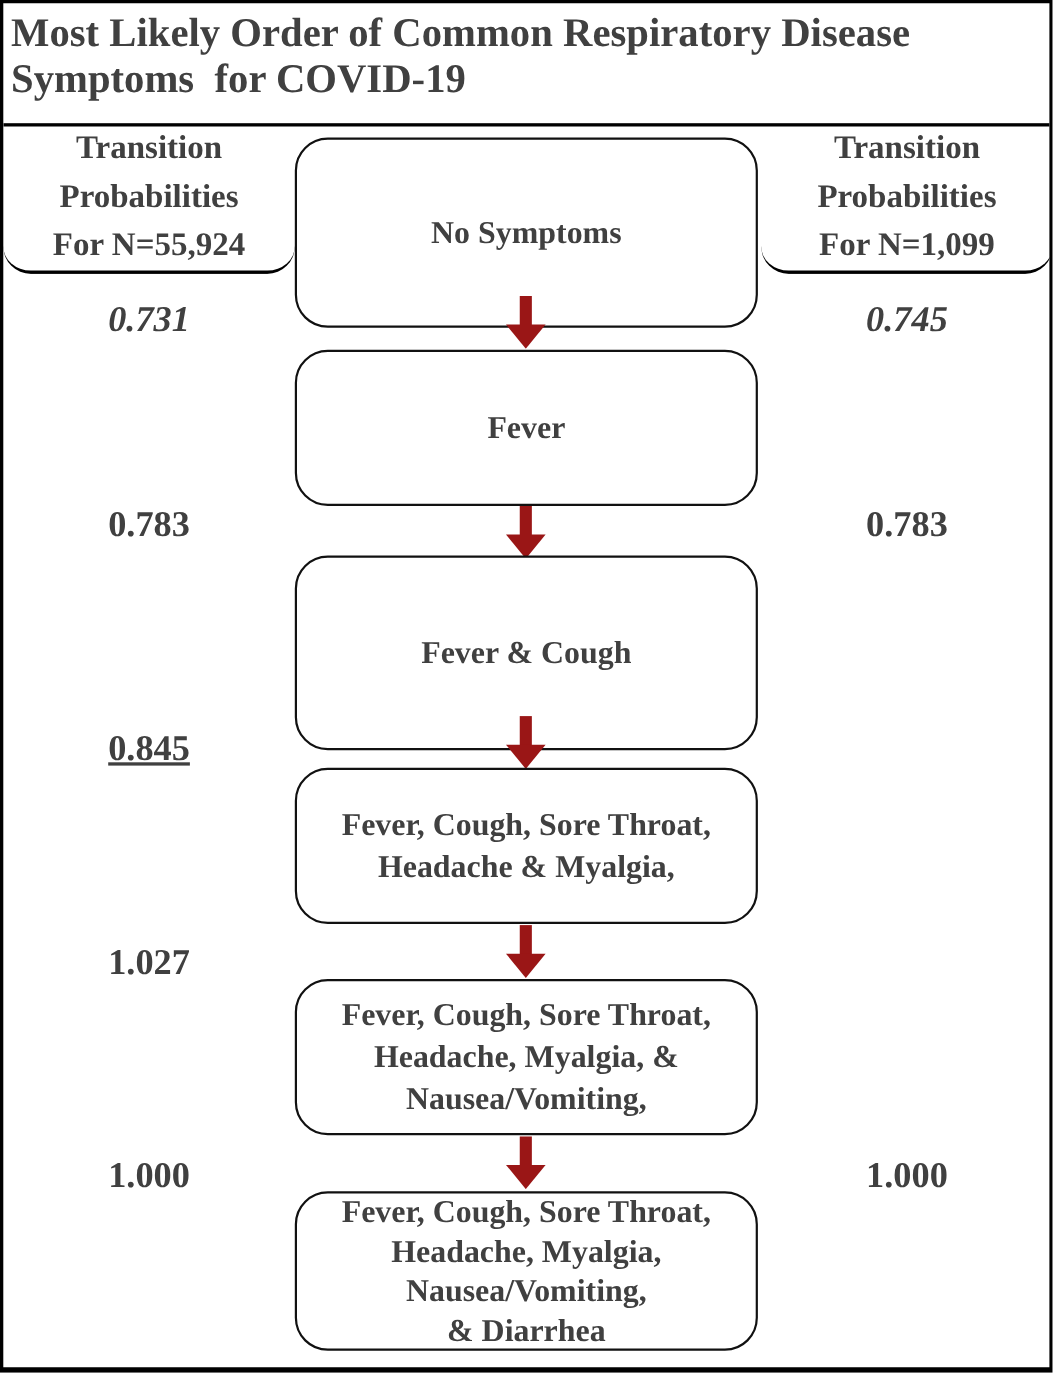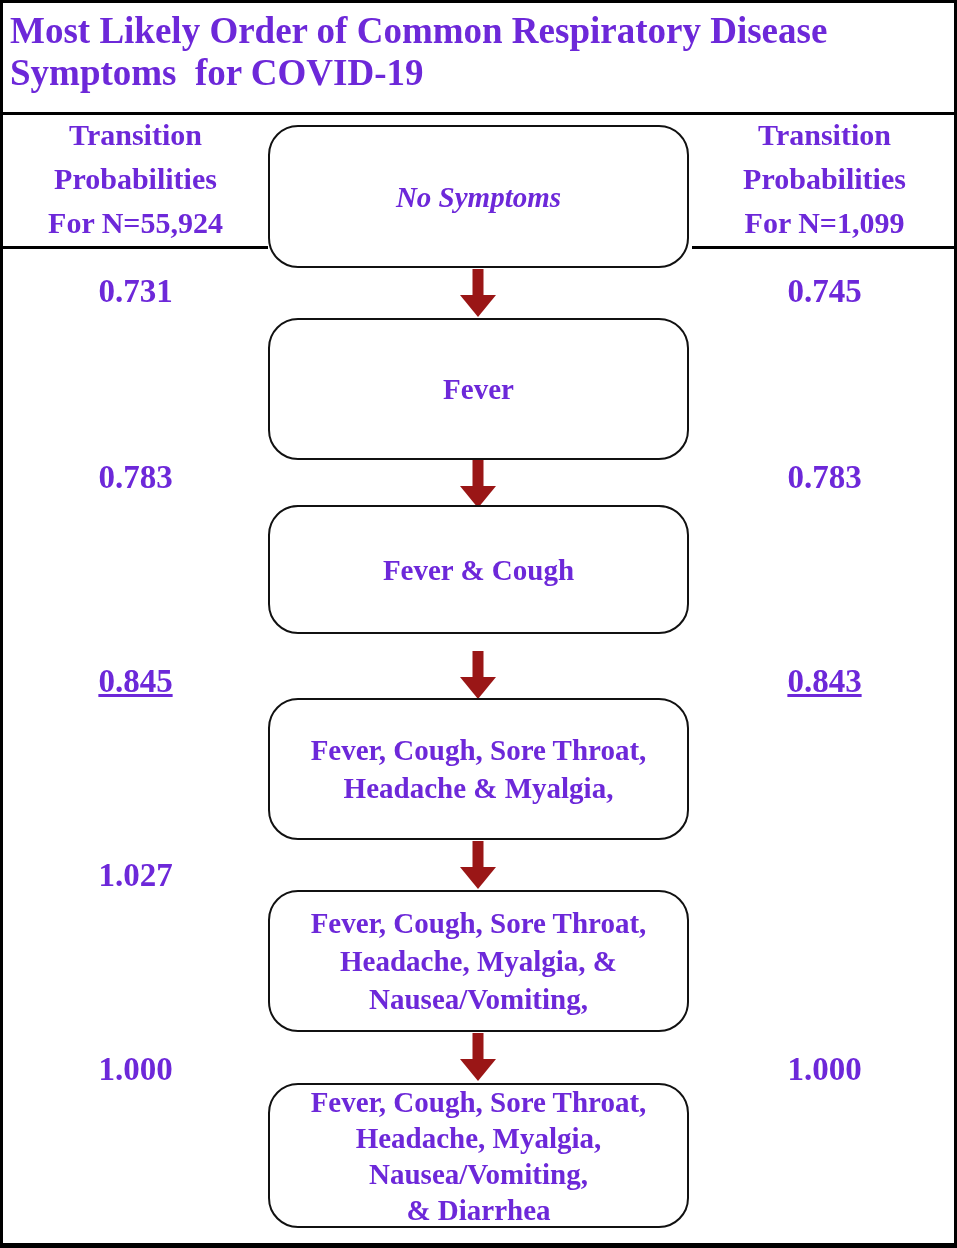--- a/index.html
+++ b/index.html
@@ -10,21 +10,21 @@
   .figure {
     position: relative;
     width: 957px;
     height: 1248px;
     box-sizing: border-box;
     background: #ffffff;
     border: 3px solid #000;
     border-bottom-width: 5px;
     font-family: "Liberation Serif", "DejaVu Serif", serif;
     font-weight: bold;
-    color: #6d28d9;
+    color: #404040;
     overflow: hidden;
   }
   .title-bar {
     position: absolute;
     left: 0; top: 0;
     width: 951px;
     height: 102px;
     border-bottom: 3px solid #000;
     padding: 7px 0 0 7px;
     box-sizing: content-box;
@@ -35,20 +35,21 @@
 
   .col-header {
     position: absolute;
     top: 110px;
     width: 265px;
     text-align: center;
     font-size: 30px;
     line-height: 44px;
     border-bottom: 3px solid #000;
     padding-bottom: 1px;
+    border-radius: 25px;
   }
   .col-header.left  { left: 0; }
   .col-header.right { left: 689px; }
   .col-header span { display: block; }
 
   .flow-box {
     position: absolute;
     left: 265px;
     width: 421px;
     box-sizing: border-box;
@@ -57,23 +58,23 @@
     display: flex;
     align-items: center;
     justify-content: center;
     text-align: center;
     font-size: 29px;
     line-height: 38px;
     padding: 0 14px;
     background: #ffffff;
   }
   .flow-box span { white-space: pre-line; }
-  .b1 { top: 122px;  height: 143px; font-style: italic; }
+  .b1 { top: 122px;  height: 173px; }
   .b2 { top: 315px;  height: 142px; }
-  .b3 { top: 502px;  height: 129px; }
+  .b3 { top: 502px;  height: 177px; }
   .b4 { top: 695px;  height: 142px; }
   .b5 { top: 887px;  height: 142px; }
   .b6 { top: 1080px; height: 145px; line-height: 36px; }
 
   .down-arrow {
     position: absolute;
     left: 456px;
     width: 38px;
     height: 48px;
   }
@@ -85,21 +86,21 @@
 
   .prob {
     position: absolute;
     width: 265px;
     text-align: center;
     font-size: 33px;
     line-height: 38px;
   }
   .prob.left  { left: 0; }
   .prob.right { left: 689px; text-align: center; }
-  .p1 { top: 269px; }
+  .p1 { top: 269px; font-style: italic; }
   .p2 { top: 455px; }
   .p3 { top: 659px; text-decoration: underline; }
   .p4 { top: 853px; }
   .p5 { top: 1047px; }
 </style>
 </head>
 <body>
 
 <div class="figure">
 
@@ -147,21 +148,20 @@
   <div class="flow-box b3">
     <span>Fever &amp; Cough</span>
   </div>
   <svg class="down-arrow a3" viewBox="0 0 38 48">
     <g fill="#9a1616">
       <rect x="13.5" y="0" width="11" height="28"></rect>
       <polygon points="1,26 37,26 19,48"></polygon>
     </g>
   </svg>
   <div class="prob left p3">0.845</div>
-  <div class="prob right p3">0.843</div>
 
   <div class="flow-box b4">
     <span>Fever, Cough, Sore Throat,
 Headache &amp; Myalgia,</span>
   </div>
   <svg class="down-arrow a4" viewBox="0 0 38 48">
     <g fill="#9a1616">
       <rect x="13.5" y="0" width="11" height="28"></rect>
       <polygon points="1,26 37,26 19,48"></polygon>
     </g>

